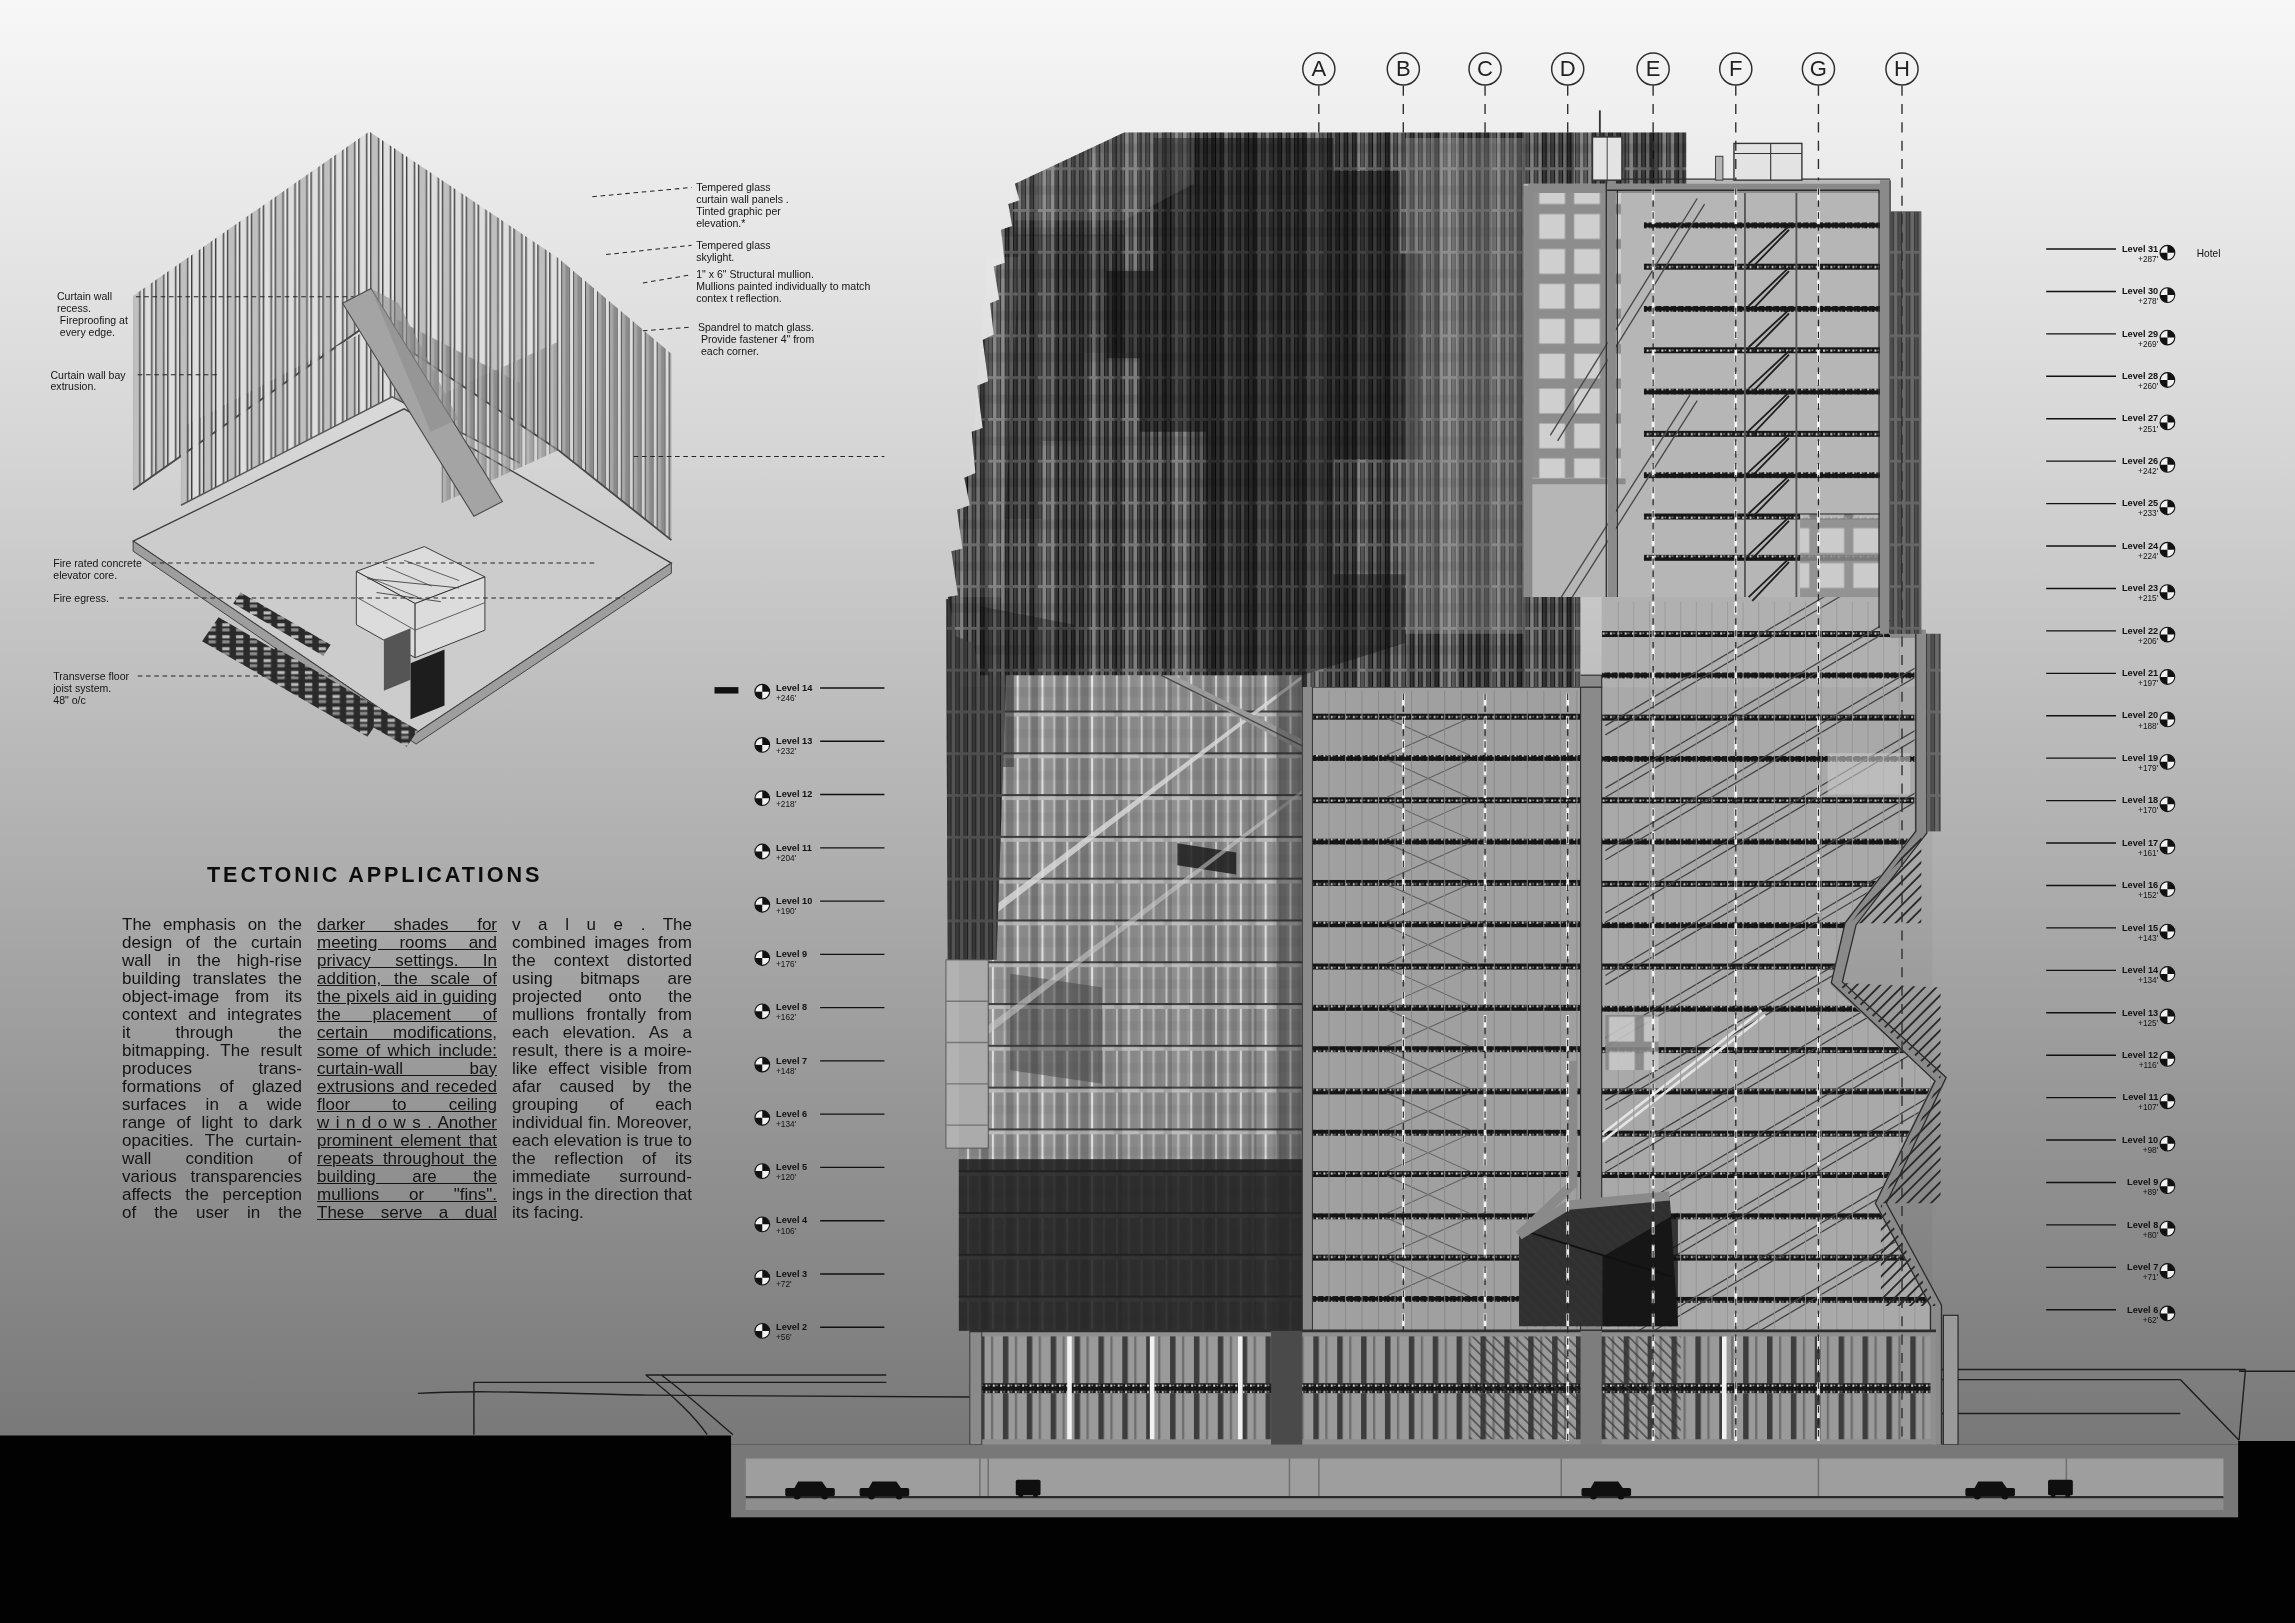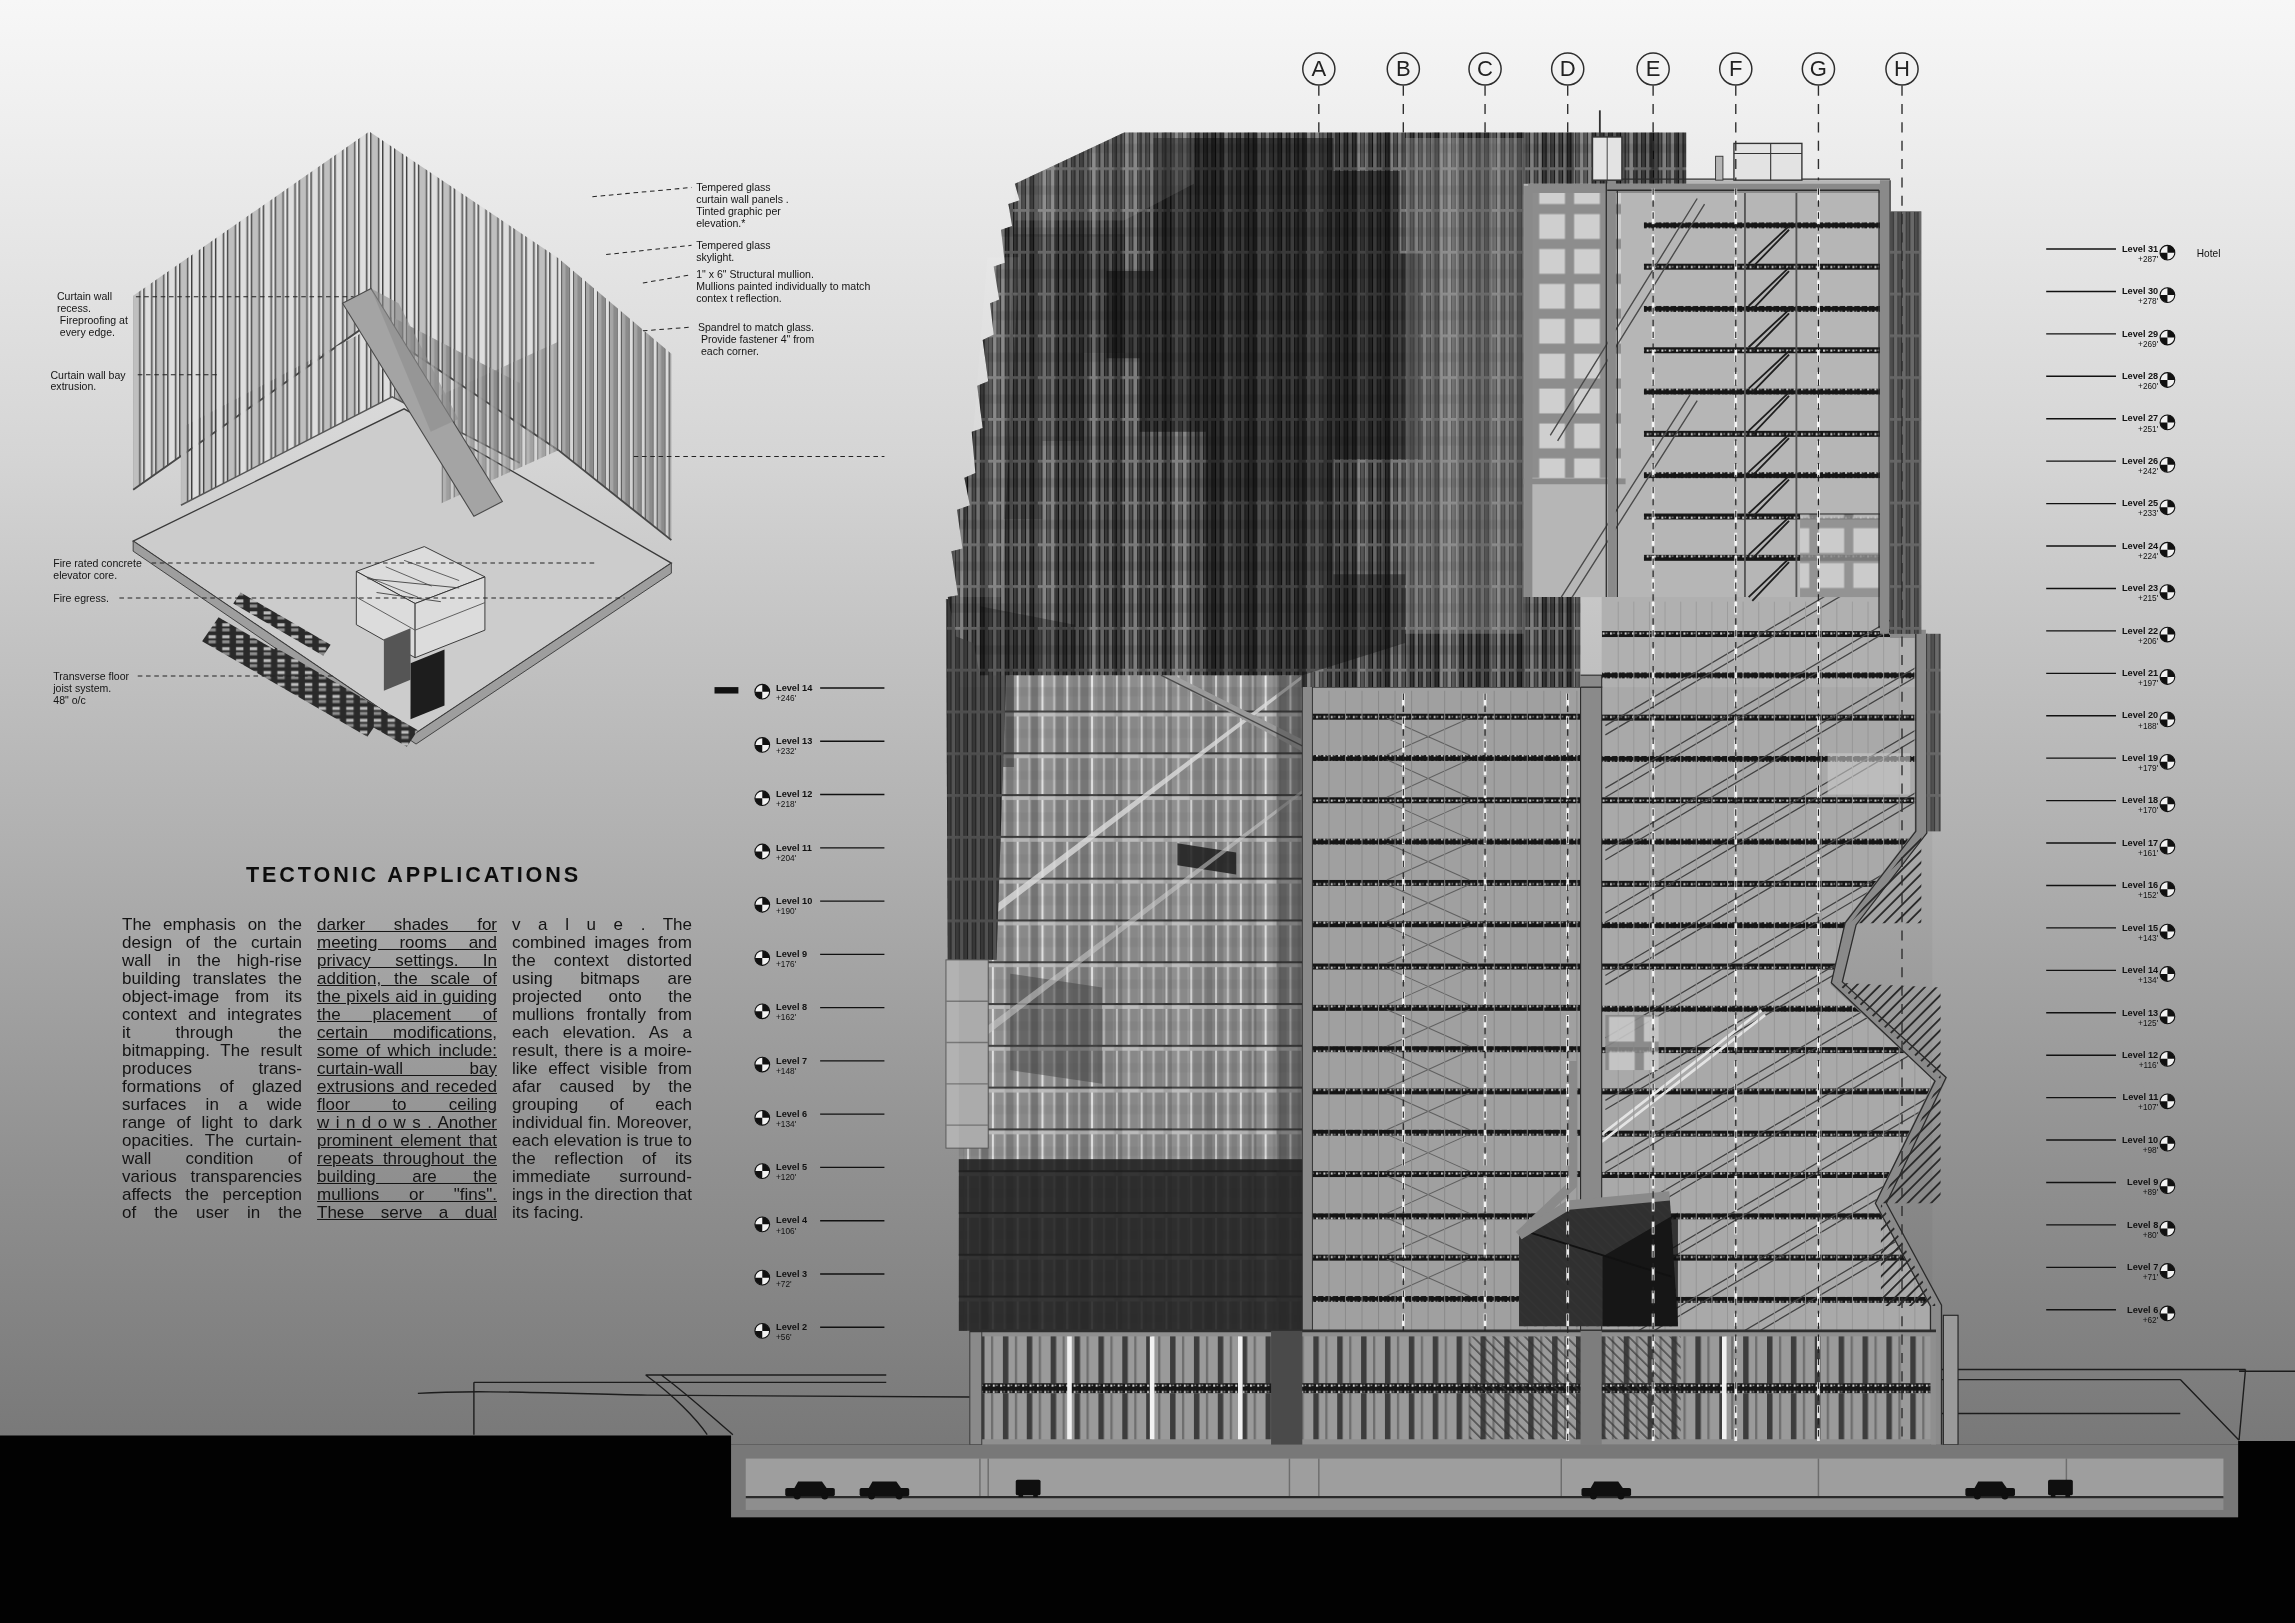--- a/index.html
+++ b/index.html
@@ -2,21 +2,21 @@
 <html style="font-size:14.7px"><head>
 <meta charset="utf-8">
 <style>
   html,body{margin:0;padding:0;}
   body{width:2296px;height:1624px;overflow:hidden;background:#fff;
        font-family:"Liberation Sans", sans-serif;}
   #page{position:relative;width:2296px;height:1624px;
     background:linear-gradient(180deg,#f7f7f7 0%,#eeeeee 8%,#e3e3e3 17%,#d5d5d5 28%,
       #c2c2c2 40%,#b0b0b0 52%,#a0a0a0 62%,#909090 72%,#828282 82%,#777777 90%,#6e6e6e 100%);}
   .txt{position:absolute;color:#1a1a1a;}
-  #title{left:207px;top:862px;width:413px;text-align:center;white-space:nowrap;
+  #title{left:207px;top:862px;width:413px;text-align:left;white-space:nowrap;
     font-size:21.6px;font-weight:bold;letter-spacing:2.9px;color:#0d0d0d;}
   .col{width:180px;top:916px;font-size:17px;line-height:18px;
     text-align:justify;text-align-last:justify;color:#141414;height:305px;overflow:hidden;}
   #c1{left:122px;} #c2{left:317px;text-decoration:underline;} #c3{left:512px;text-align-last:left;}
   svg{position:absolute;left:0;top:0;}
 </style>
 </head>
 <body>
 <div id="page">
 <svg width="2296" height="1624" viewBox="0 0 2500 1768">

